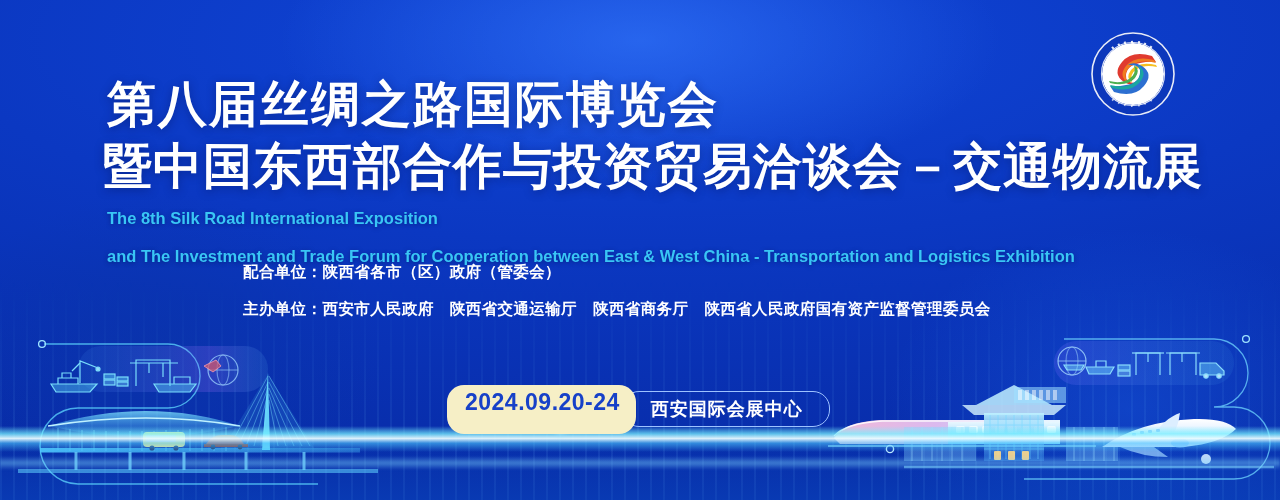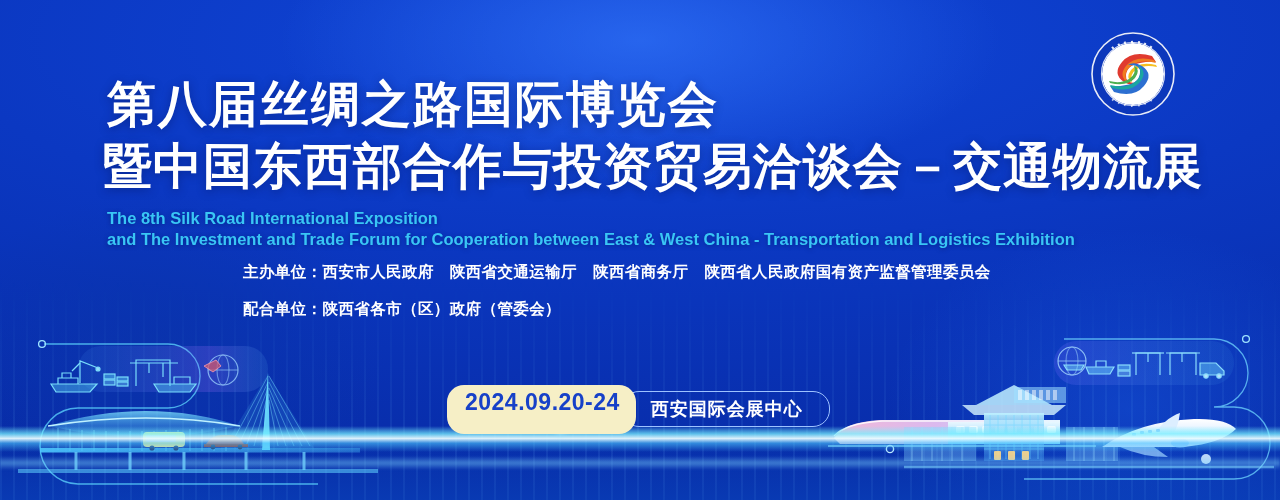--- a/index.html
+++ b/index.html
@@ -398,29 +398,29 @@
   </div>
 
   <div class="speed-beam"></div>
   <div class="speed-beam2"></div>
   <div class="beam-dot"></div>
 
   <div class="title-block">
     <div class="title-cn-1">第八届丝绸之路国际博览会</div>
     <div class="title-cn-2">暨中国东西部合作与投资贸易洽谈会－交通物流展</div>
     <div class="title-en">The 8th Silk Road International Exposition</div>
-    <div class="title-en" style="margin-top:0">and The Investment and Trade Forum for Cooperation between East &amp; West China - Transportation and Logistics Exhibition</div>
+    <div class="title-en" style="margin-top:17px">and The Investment and Trade Forum for Cooperation between East &amp; West China - Transportation and Logistics Exhibition</div>
   </div>
 
   <div class="org-block">
     <div class="org-line">
-      <span>主办单位：</span><span>西安市人民政府</span><span class="org-gap"></span><span>陕西省交通运输厅</span><span class="org-gap"></span><span>陕西省商务厅</span><span class="org-gap"></span><span>陕西省人民政府国有资产监督管理委员会</span>
+      <span>配合单位：</span><span>陕西省各市（区）政府（管委会）</span>
     </div>
     <div class="org-line">
-      <span>配合单位：</span><span>陕西省各市（区）政府（管委会）</span>
+      <span>主办单位：</span><span>西安市人民政府</span><span class="org-gap"></span><span>陕西省交通运输厅</span><span class="org-gap"></span><span>陕西省商务厅</span><span class="org-gap"></span><span>陕西省人民政府国有资产监督管理委员会</span>
     </div>
   </div>
 
   <div class="info-bar">
     <div class="date-pill">2024.09.20-24</div>
     <div class="venue-wrap">
       <span class="venue-text">西安国际会展中心</span>
     </div>
   </div>
 

